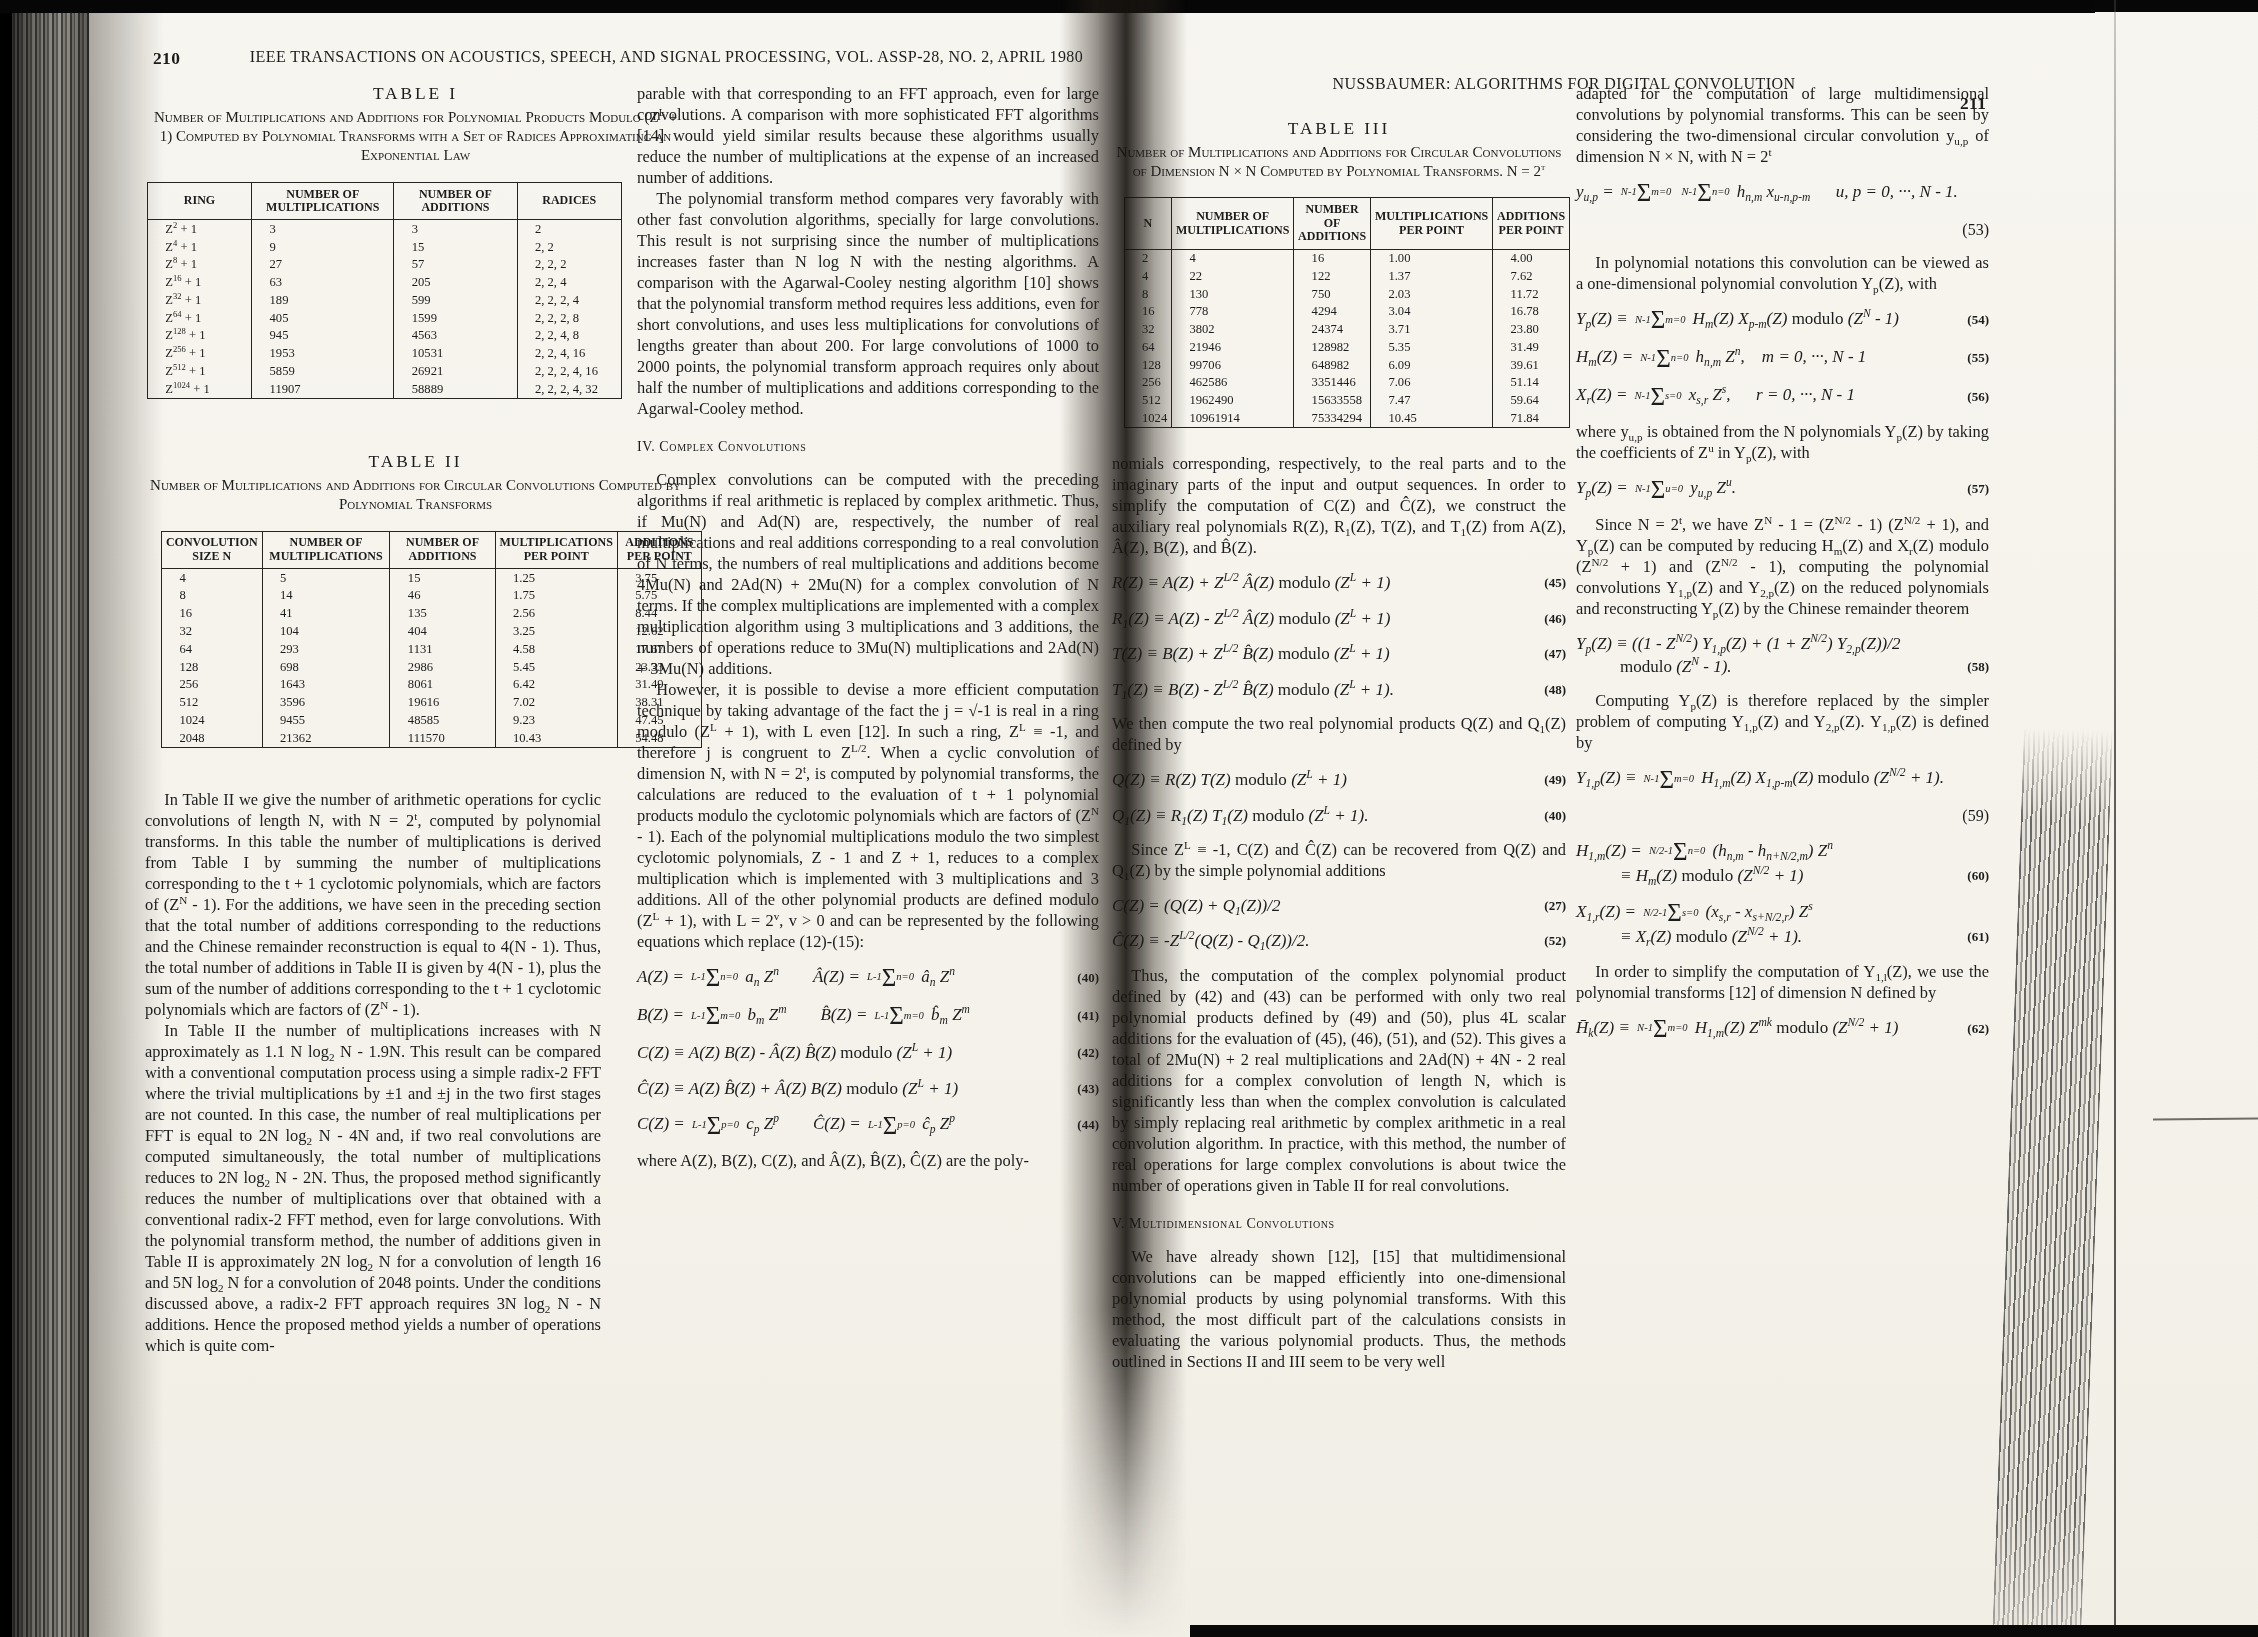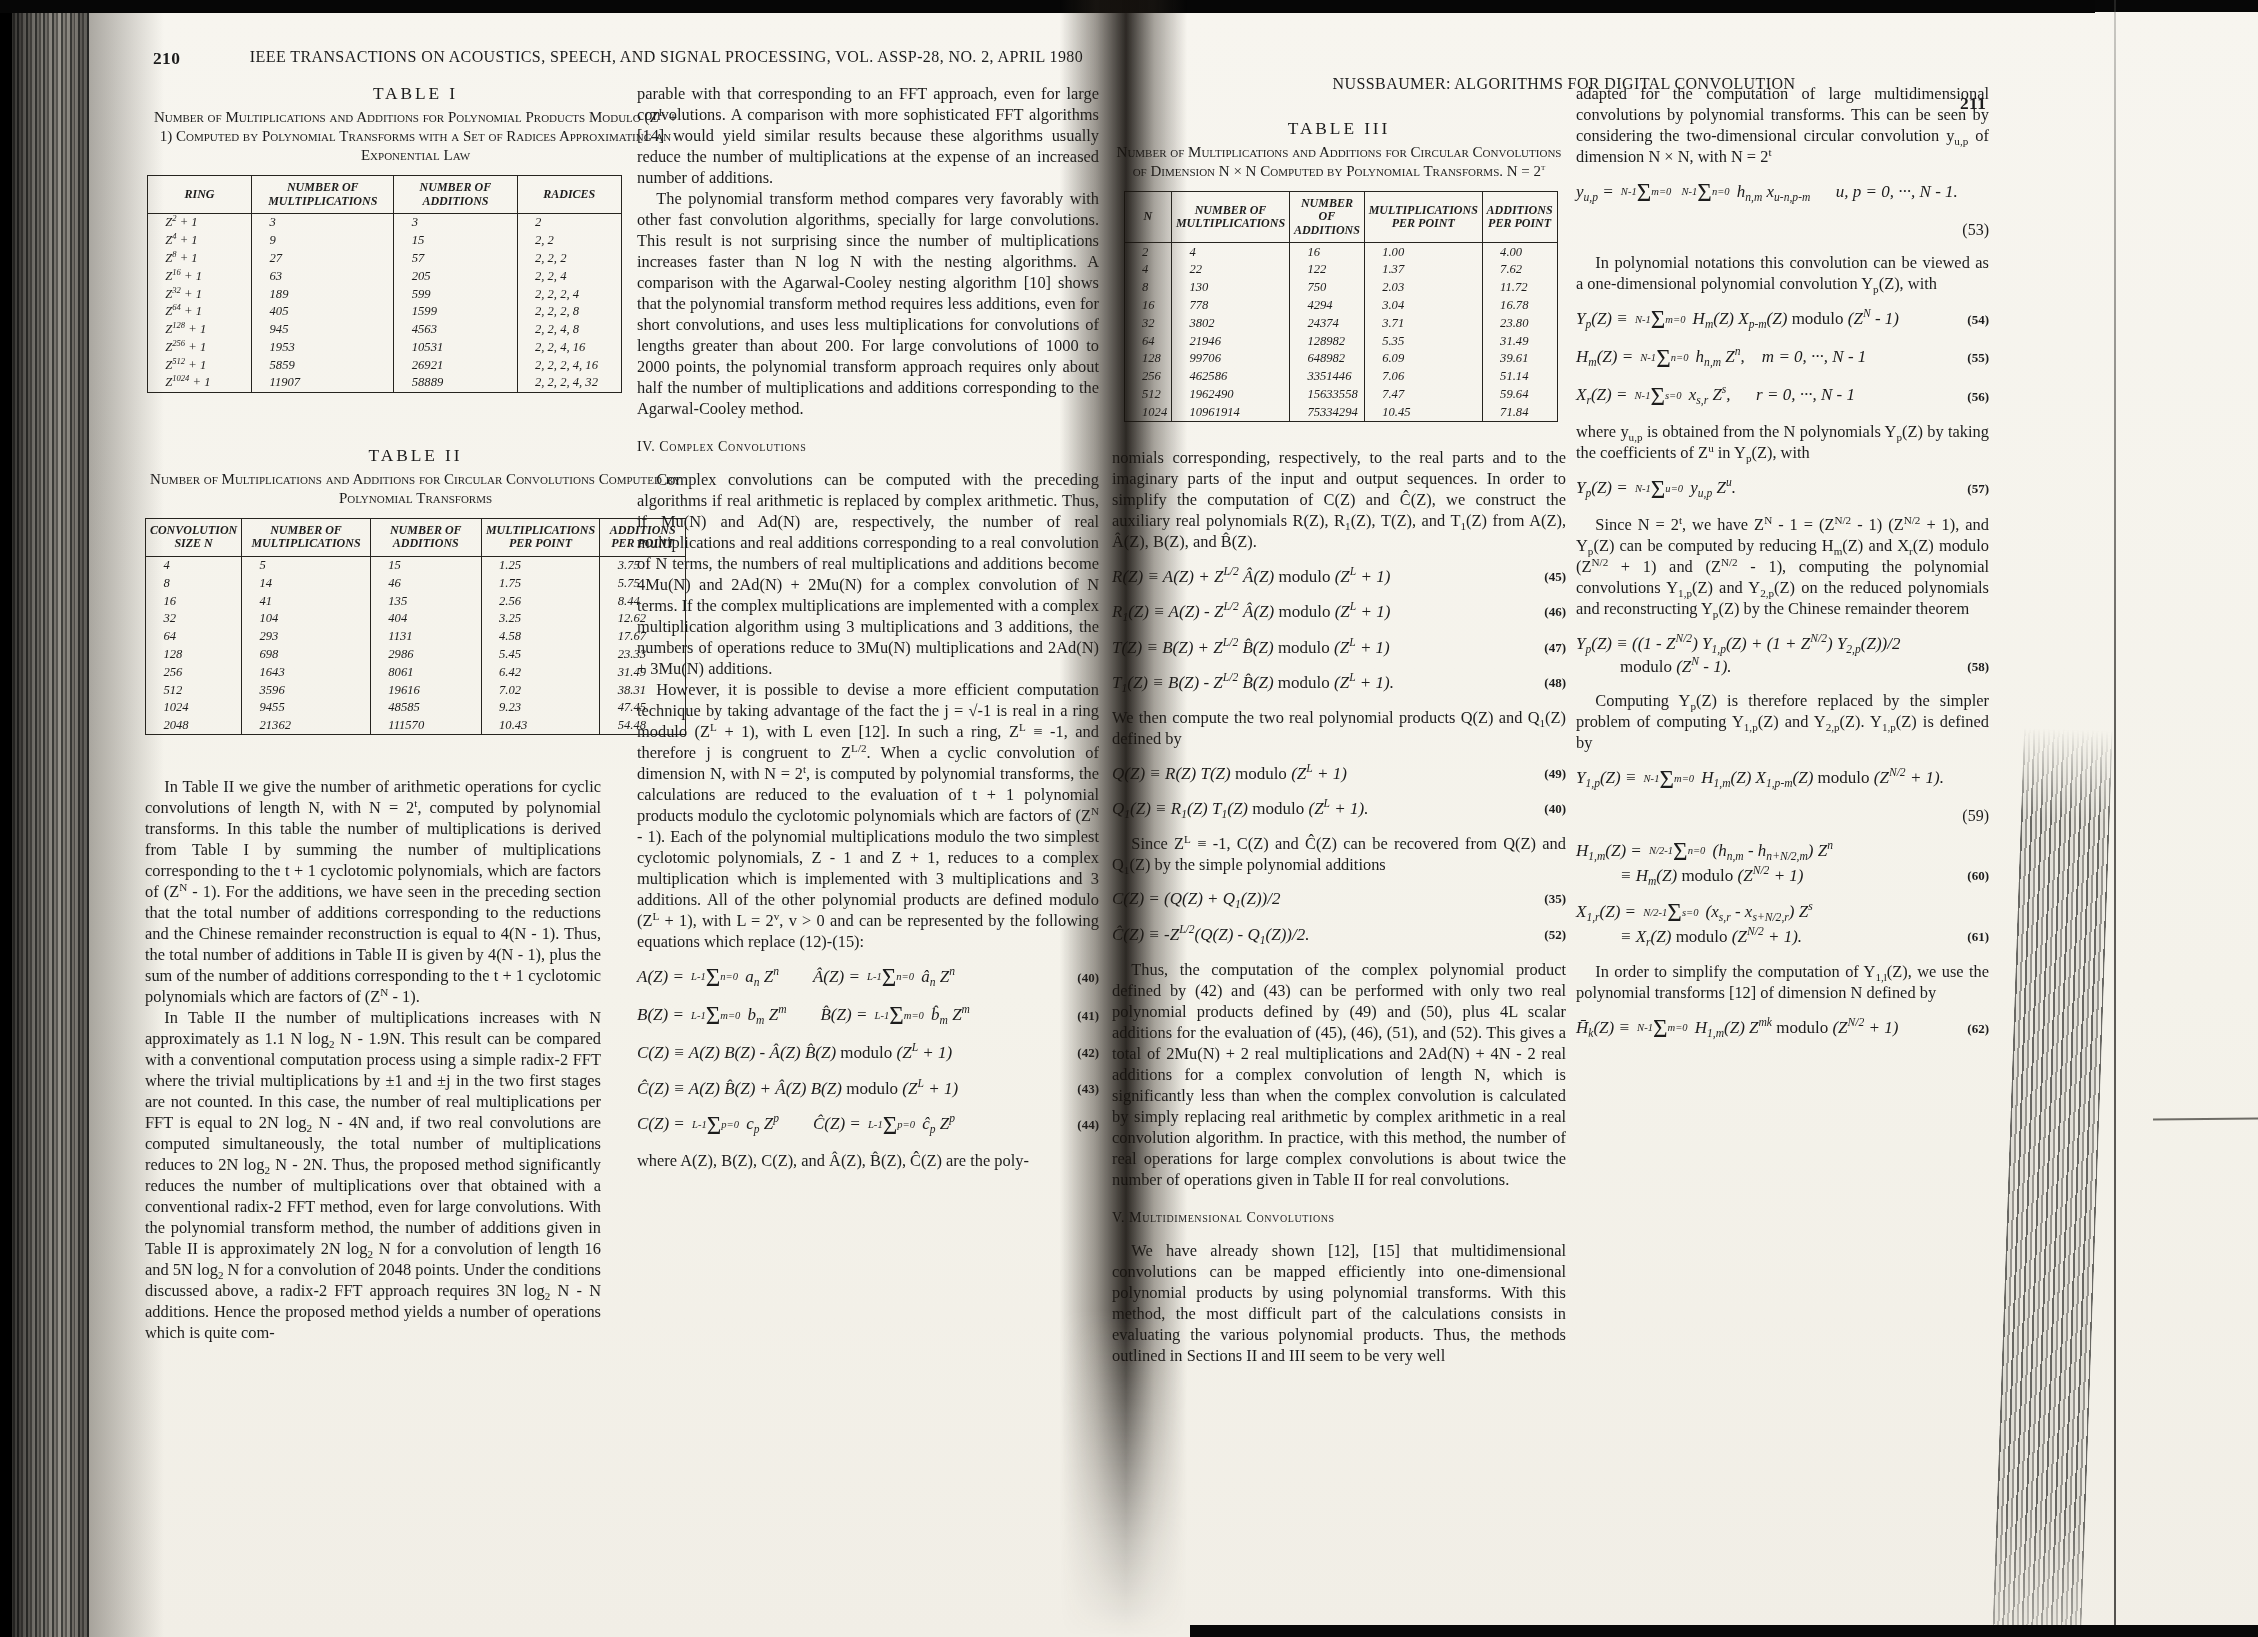--- a/index.html
+++ b/index.html
@@ -31,21 +31,21 @@
   .hd{position:absolute;font-size:16px;letter-spacing:0.4px;z-index:2;}
   .hd-num{font-size:17.4px;font-weight:bold;}
   .col{position:absolute;z-index:2;}
   .body{font-size:16.4px;line-height:21px;text-align:justify;}
   .para{margin:0;text-indent:19.3px;}
   .noind{text-indent:0;}
   .sechead{text-align:left;font-variant:small-caps;font-size:14px;letter-spacing:0.6px;margin:17.4px 0 11.6px;}
 
   .tlabel{text-align:center;font-size:17.4px;letter-spacing:2.9px;margin:0 0 3.9px;}
   .tcap{font-variant:small-caps;text-align:center;font-size:15px;line-height:19.3px;margin:0 auto 9.7px;}
-  table.sct{border-collapse:collapse;border:1.9px solid #26241f;font-style:italic;margin:0;}
+  table.sct{border-collapse:collapse;border:1.9px solid #26241f;margin:16px;}
   table.sct th{font-size:12px;font-weight:bold;text-align:center;padding:4.8px 3.9px;border-bottom:1.9px solid #26241f;line-height:13.5px;}
   table.sct td{font-size:12.6px;padding:1.4px 3.9px 1.4px 17.4px;text-align:left;line-height:15px;}
   table.sct th + th, table.sct td + td{border-left:1.4px solid #26241f;}
 
   .eqwrap{margin:12.6px 0;}
   .erow{display:flex;align-items:center;}
   .em{flex:1;}
   .eno{margin-left:5.8px;font-size:13px;white-space:nowrap;font-weight:bold;}
   .enobelow{text-align:right;font-size:16px;margin-top:13.5px;}
   .eind{padding-left:44px;}
@@ -446,21 +446,21 @@
       <div class="eqwrap">
           <div class="eline erow">
             <div class="em mth">Q<sub>1</sub>(Z) ≡ R<sub>1</sub>(Z) T<sub>1</sub>(Z) <span class="rm">modulo</span> (Z<sup>L</sup> + 1).</div>
             <div class="eno">(40)</div>
           </div>
         </div>
       <p class="para">Since Z<sup>L</sup> ≡ -1, C(Z) and Ĉ(Z) can be recovered from Q(Z) and Q<sub>1</sub>(Z) by the simple polynomial additions</p>
       <div class="eqwrap">
           <div class="eline erow">
             <div class="em mth">C(Z) = (Q(Z) + Q<sub>1</sub>(Z))/2</div>
-            <div class="eno">(35)</div>
+            <div class="eno">(27)</div>
           </div>
         </div>
       <div class="eqwrap">
           <div class="eline erow">
             <div class="em mth">Ĉ(Z) ≡ -Z<sup>L/2</sup>(Q(Z) - Q<sub>1</sub>(Z))/2.</div>
             <div class="eno">(52)</div>
           </div>
         </div>
       <p class="para">Thus, the computation of the complex polynomial product defined by (42) and (43) can be performed with only two real polynomial products defined by (49) and (50), plus 4L scalar additions for the evaluation of (45), (46), (51), and (52). This gives a total of 2Mu(N) + 2 real multiplications and 2Ad(N) + 4N - 2 real additions for a complex convolution of length N, which is significantly less than when the complex convolution is calculated by simply replacing real arithmetic by complex arithmetic in a real convolution algorithm. In practice, with this method, the number of real operations for large complex convolutions is about twice the number of operations given in Table II for real convolutions.</p>
       <div class="sechead">V. Multidimensional Convolutions</div>

